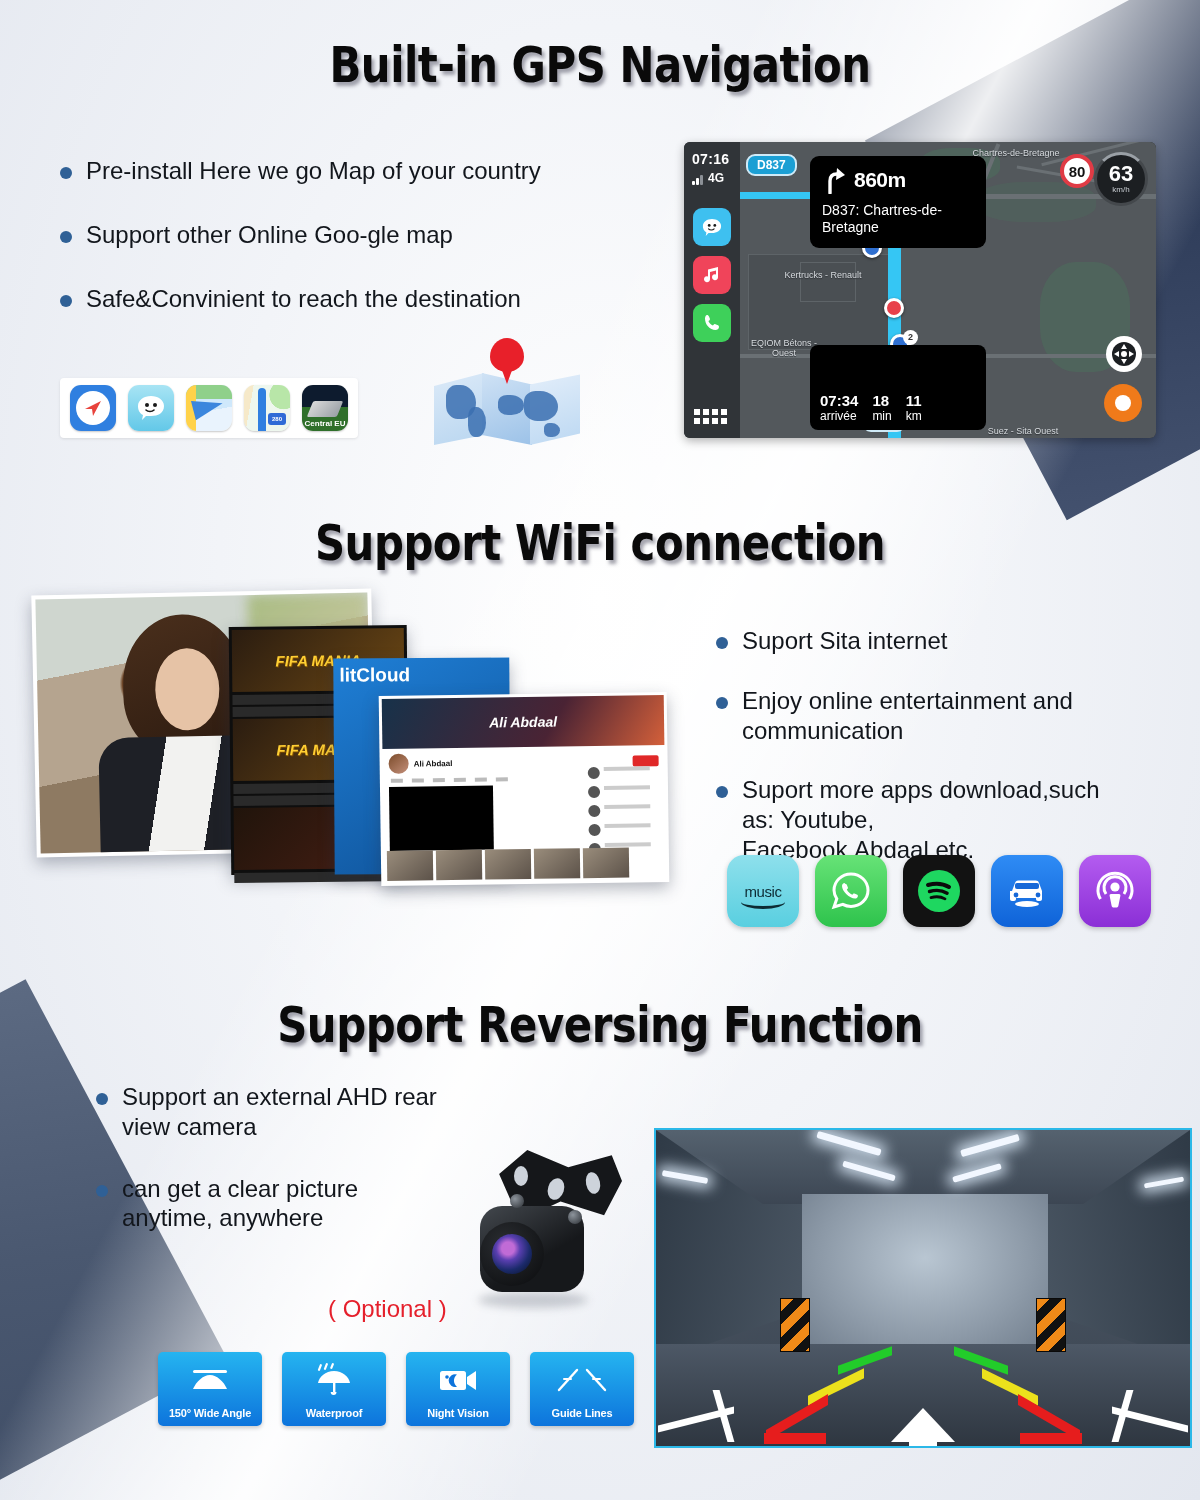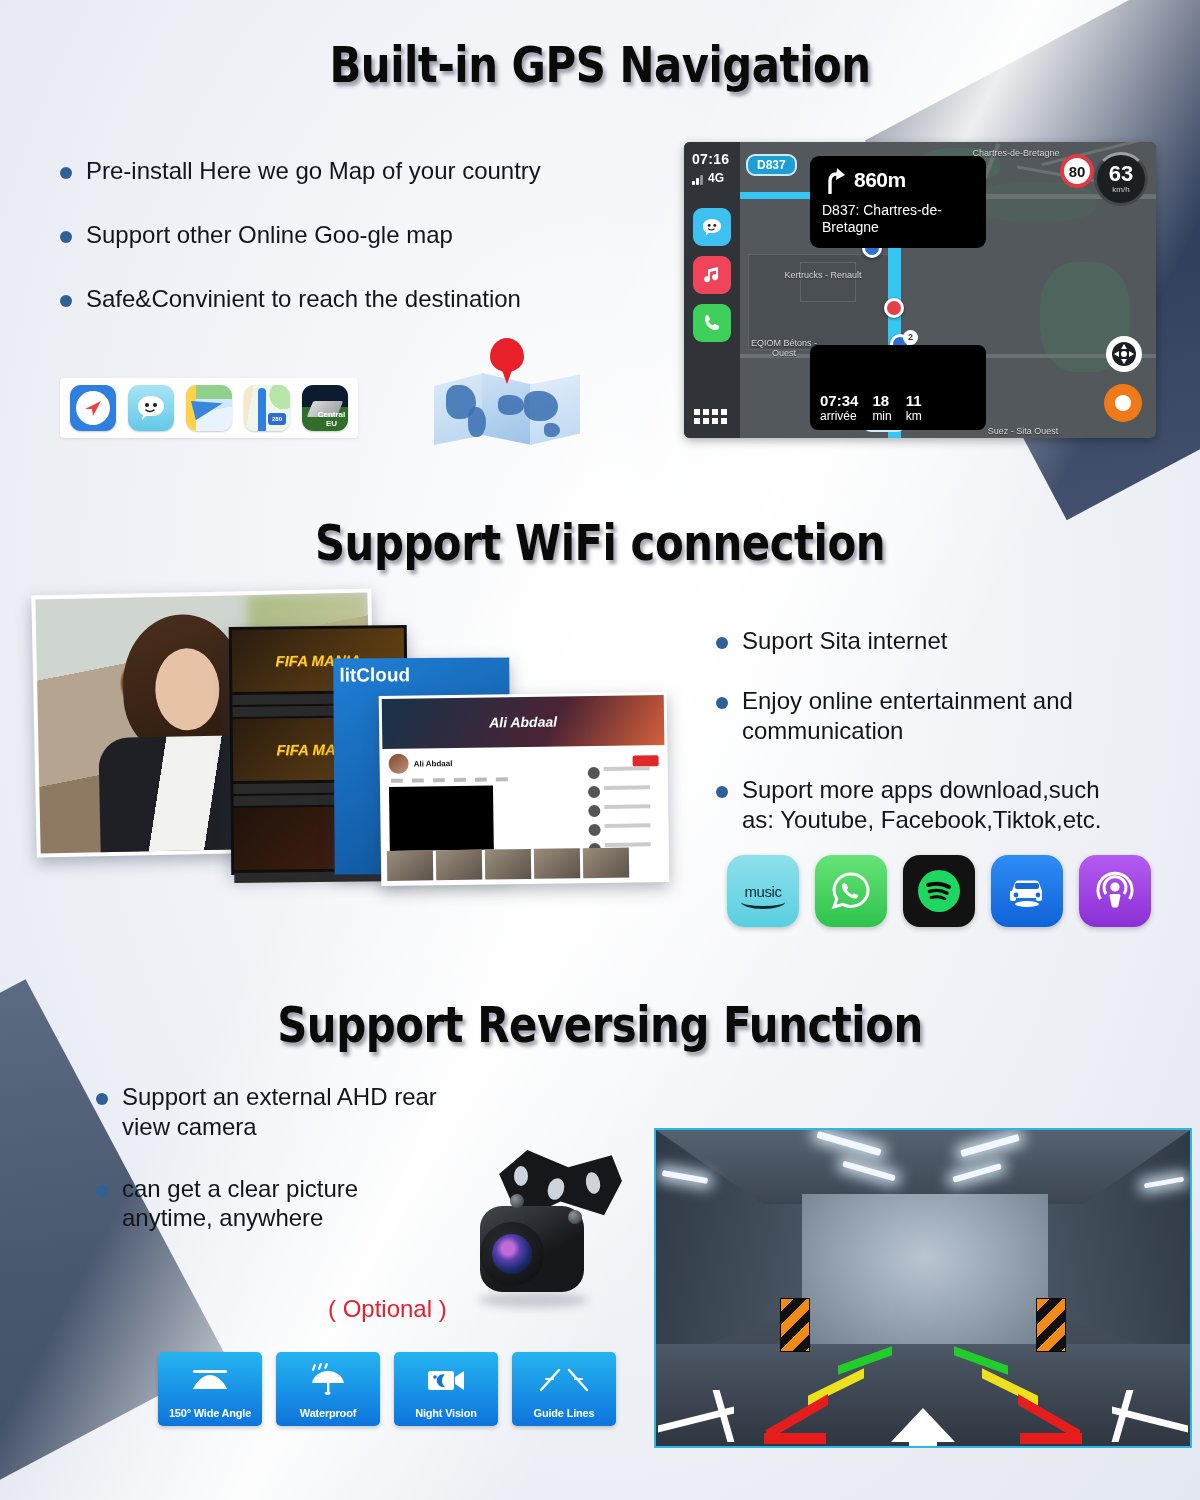--- a/index.html
+++ b/index.html
@@ -80,21 +80,21 @@
   .ic-amaps{ background:#eef7ee; }
   .ic-amaps .road{position:absolute;left:0;top:0;right:0;bottom:0;
       background:
         radial-gradient(circle at 86% 22%, #b8e6a8 0 26%, transparent 27%),
         linear-gradient(100deg,#f6e9c9 0 18%, #eef7ee 18%);}
   .ic-amaps .hwy{position:absolute;left:14px;top:3px;width:8px;height:46px;background:#2f7fe0;border-radius:4px;}
   .ic-amaps .shield{position:absolute;left:24px;bottom:6px;width:18px;height:12px;background:#2f6bd6;border-radius:3px;
       font-size:6px;color:#fff;text-align:center;line-height:12px;font-weight:bold;}
   
   .ic-sygic{ background:linear-gradient(180deg,#0d1b2e 0 48%, #2f6f2a 48%); }
-  .ic-sygic .lbl{position:absolute;left:13px;right:0;bottom:3px;text-align:center;color:#fff;font-size:8px;font-weight:bold;}
+  .ic-sygic .lbl{position:absolute;left:0;right:0;bottom:3px;text-align:center;color:#fff;font-size:8px;font-weight:bold;}
   .ic-sygic .rd{position:absolute;left:8px;top:16px;width:30px;height:16px;
       background:linear-gradient(120deg,#d9d9d9,#9aa0a6);transform:skewX(-22deg);border-radius:2px;}
 
   #world-map{ position:absolute; left:432px; top:340px; width:150px; height:105px; }
   #world-map .pin{ position:absolute; left:58px; top:-2px; width:34px; height:34px;
       border-radius:50% 50% 50% 50%/55% 55% 45% 45%; background:#e8202a; z-index:3;}
   #world-map .pin::after{content:"";position:absolute;left:9px;top:24px;width:0;height:0;
       border-left:8px solid transparent;border-right:8px solid transparent;border-top:22px solid #e8202a;}
   #world-map .fold{position:absolute;bottom:0;width:50px;height:72px;}
   #world-map .f1{left:2px;background:linear-gradient(160deg,#dceaf8,#b9d6f0);clip-path:polygon(0 18%,100% 0,100% 86%,0 100%);}
@@ -271,21 +271,21 @@
   #rev-view .bumper{position:absolute;width:30px;height:54px;
       background:repeating-linear-gradient(135deg,#f08a18 0 9px,#111 9px 18px);border:1px solid #0a0a0a;}
   #rev-view .bay{position:absolute;bottom:6px;width:120px;height:56px;}
   #rev-view .bay i{position:absolute;background:#fff;}
   #rev-view .guide{position:absolute;height:10px;}
   #rev-view .arrow{position:absolute;left:50%;bottom:4px;transform:translateX(-50%);
       width:0;height:0;border-left:32px solid transparent;border-right:32px solid transparent;
       border-bottom:34px solid #fff;}
   #rev-view .arrow::after{content:"";position:absolute;left:-14px;top:34px;width:28px;height:24px;background:#fff;}
 
-  #rev-badges{ position:absolute; left:158px; top:1352px; display:flex; gap:14px; }
+  #rev-badges{ position:absolute; left:158px; top:1352px; display:flex; gap:20px; }
   .badge{ width:104px; height:74px; border-radius:5px;
           background:linear-gradient(180deg,#25b4f0 0%, #0d74dc 100%);
           position:relative; box-shadow:0 2px 4px rgba(0,0,0,.20);
           display:flex; flex-direction:column; align-items:center; justify-content:flex-end;
           padding-bottom:7px; }
   .badge .bi{ position:absolute; top:9px; left:0; right:0; height:38px;
               display:flex; align-items:center; justify-content:center; }
   .badge .bt{ color:#fff; font-size:11px; font-weight:bold; letter-spacing:-.2px; }
 </style>
 </head>
@@ -549,21 +549,21 @@
             <i></i>
             <i></i>
             <i></i>
           </div>
       </div>
     </div>
 
     <ul class="bullets" id="wifi-bullets">
       <li>Suport Sita internet</li>
       <li>Enjoy online entertainment and communication</li>
-      <li>Suport more apps download,such as: Youtube, Facebook,Tiktok,etc.</li>
+      <li>Suport more apps download,such as: Youtube, Facebook,Abdaal,etc.</li>
     </ul>
   </section>
 
   <div id="wifi-apps">
     <div class="wapp w-amz">
       <span class="tx">music</span>
       <span class="smile"></span>
     </div>
     <div class="wapp w-wa">
       <svg width="48" height="48" viewBox="0 0 48 48">

